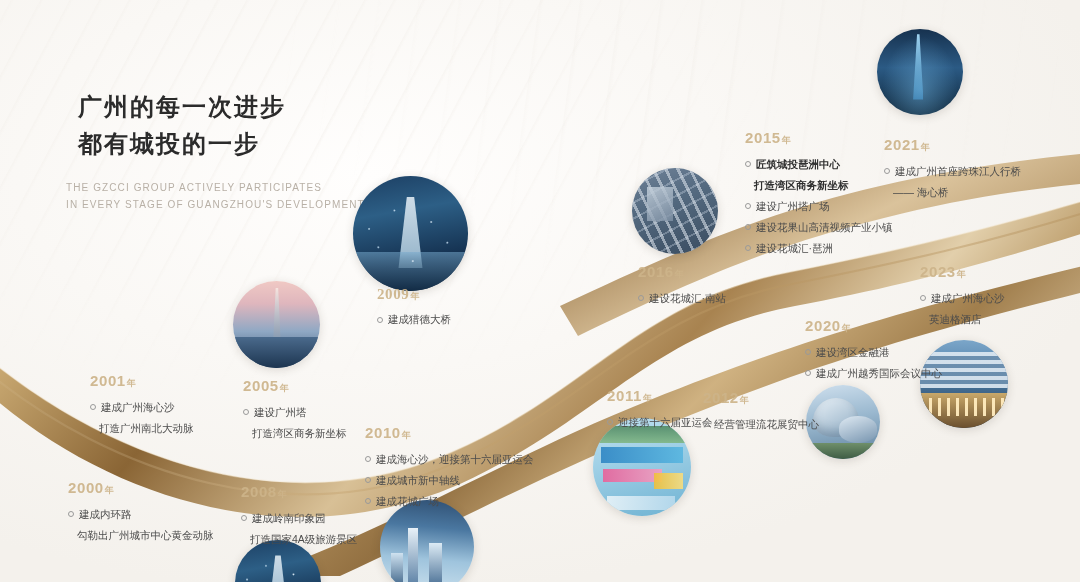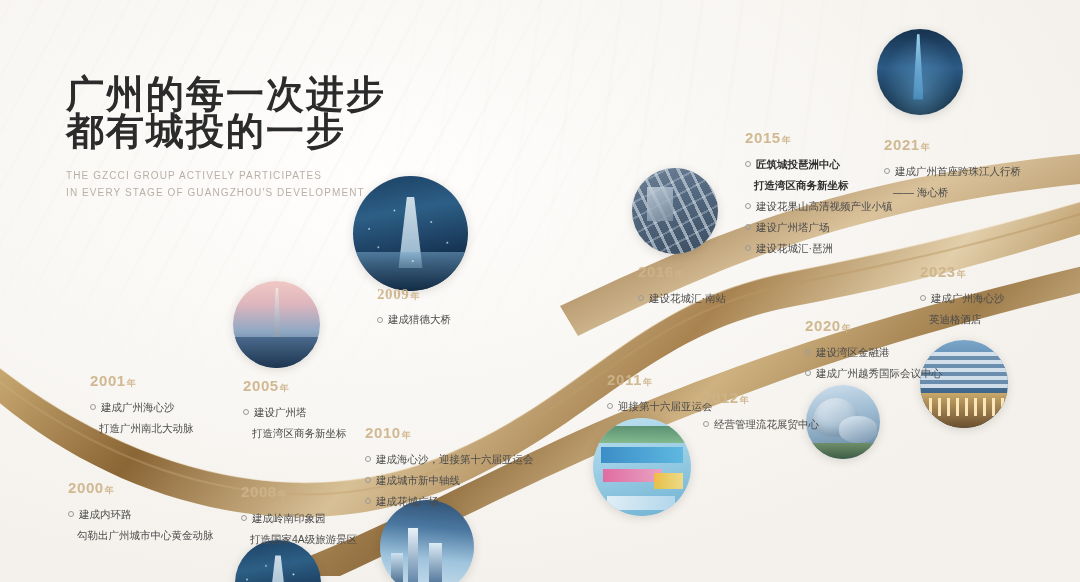--- a/index.html
+++ b/index.html
@@ -47,22 +47,22 @@
     opacity:.5;
   }
   .ribbon-layer{position:absolute;inset:0;}
 
   
   .headline{
     position:absolute;left:66px;top:76px;
     width:420px;
   }
   .headline h1{
-    margin:0;
-    font-size:38px;
+    margin:12px;
+    font-size:24px;
     line-height:37px;
     letter-spacing:2px;
     font-weight:700;
     color:#2b2b2b;
     white-space:pre-line;
   }
   .headline .sub{
     margin-top:17px;
     font-size:10px;
     line-height:17px;
@@ -384,21 +384,21 @@
       </div>
       <div class="line gap">
         <span class="dot"></span>
         <span>建成城市新中轴线</span>
       </div>
       <div class="line gap">
         <span class="dot"></span>
         <span>建成花城广场</span>
       </div>
     </div>
-  <div class="entry" style="left:607px;top:372px;">
+  <div class="entry" style="left:607px;top:388px;">
       <div class="year">2011<span class="suffix">年</span></div>
       <div class="line">
         <span class="dot"></span>
         <span>迎接第十六届亚运会</span>
       </div>
     </div>
   <div class="entry" style="left:703px;top:390px;">
       <div class="year">2012<span class="suffix">年</span></div>
       <div class="line">
         <span class="dot"></span>
@@ -409,25 +409,25 @@
       <div class="year">2015<span class="suffix">年</span></div>
       <div class="line bold">
         <span class="dot"></span>
         <span>匠筑城投琶洲中心</span>
       </div>
       <div class="line nodot bold gap">
         <span>打造湾区商务新坐标</span>
       </div>
       <div class="line gap">
         <span class="dot"></span>
+        <span>建设广州塔广场</span>
+      </div>
+      <div class="line gap">
+        <span class="dot"></span>
         <span>建设花果山高清视频产业小镇</span>
-      </div>
-      <div class="line gap">
-        <span class="dot"></span>
-        <span>建设广州塔广场</span>
       </div>
       <div class="line gap">
         <span class="dot"></span>
         <span>建设花城汇·琶洲</span>
       </div>
     </div>
   <div class="entry" style="left:638px;top:264px;">
       <div class="year">2016<span class="suffix">年</span></div>
       <div class="line">
         <span class="dot"></span>

